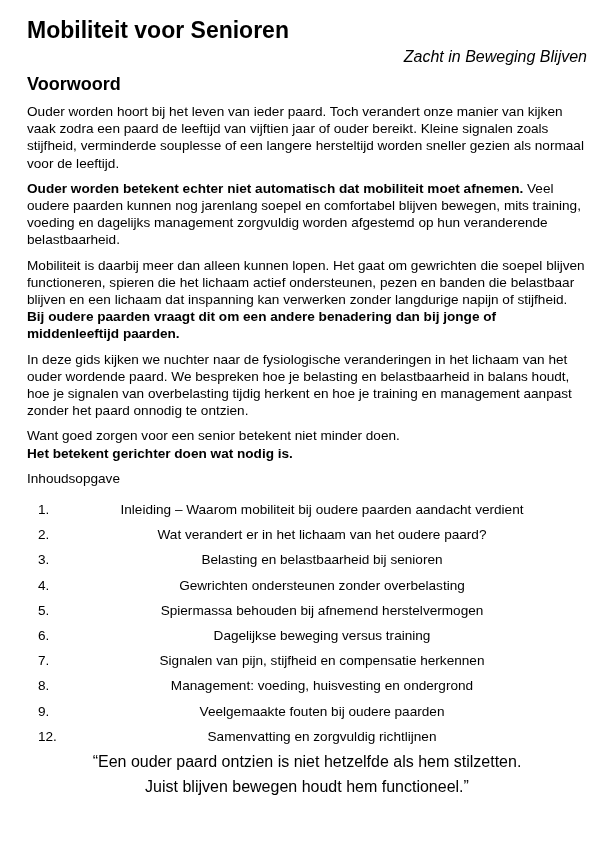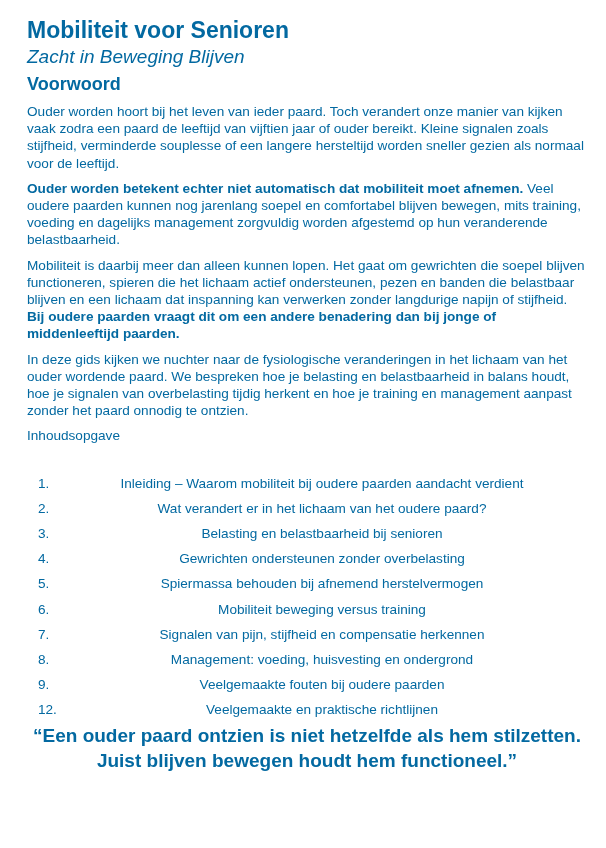--- a/index.html
+++ b/index.html
@@ -5,37 +5,38 @@
   html, body {
     margin: 0;
     padding: 0;
     background: #ffffff;
   }
   .page {
     box-sizing: border-box;
     width: 606px;
     height: 848px;
     background: #ffffff;
-    color: #0369a1;
+    color: #000000;
     font-family: "Liberation Sans", "DejaVu Sans", sans-serif;
     padding: 16px 19px 0 27px;
     overflow: hidden;
   }
   .doc-title {
     font-size: 23px;
     line-height: 28px;
     font-weight: 700;
     margin: 0;
   }
   .doc-subtitle {
-    font-size: 19px;
+    font-size: 16px;
     line-height: 21px;
     font-style: italic;
     font-weight: 400;
     margin: 2px 0 0 0;
+    text-align: right;
   }
   .section-heading {
     font-size: 18px;
     line-height: 16px;
     font-weight: 700;
     margin: 9px 0 0 0;
   }
   .body-paragraphs {
     margin-top: 11px;
   }
@@ -44,21 +45,21 @@
     line-height: 17.2px;
     margin: 0 0 8px 0;
   }
   .body-para strong {
     font-weight: 700;
   }
   .toc-heading {
     font-size: 13.6px;
     line-height: 17.2px;
     font-weight: 400;
-    margin: 0 0 30px 0;
+    margin: 0 0 14px 0;
   }
   .toc-list {
     margin: 0;
   }
   .toc-item {
     display: flex;
     align-items: flex-start;
     font-size: 13.6px;
     line-height: 17.2px;
     margin: 0 0 8px 11px;
@@ -69,41 +70,42 @@
   }
   .toc-text {
     flex: 1;
     text-align: center;
   }
   .closing-quote {
     margin-top: 8px;
     text-align: center;
   }
   .quote-line {
-    font-size: 19px;
+    font-size: 16px;
     line-height: 17.2px;
-    font-weight: 700;
+    font-weight: 400;
     margin: 0 0 8px 0;
   }
 </style>
 </head>
 <body>
 
 <div class="page">
   <h1 class="doc-title">Mobiliteit voor Senioren</h1>
 
   <h2 class="doc-subtitle">Zacht in Beweging Blijven</h2>
 
   <h3 class="section-heading">Voorwoord</h3>
 
   <div class="body-paragraphs">
       <p class="body-para"><span>Ouder worden hoort bij het leven van ieder paard. Toch verandert onze manier van kijken vaak zodra een paard de leeftijd van vijftien jaar of ouder bereikt. Kleine signalen zoals stijfheid, verminderde souplesse of een langere hersteltijd worden sneller gezien als normaal voor de leeftijd.</span></p>
       <p class="body-para"><strong>Ouder worden betekent echter niet automatisch dat mobiliteit moet afnemen.</strong><span> Veel oudere paarden kunnen nog jarenlang soepel en comfortabel blijven bewegen, mits training, voeding en dagelijks management zorgvuldig worden afgestemd op hun veranderende belastbaarheid.</span></p>
       <p class="body-para"><span>Mobiliteit is daarbij meer dan alleen kunnen lopen. Het gaat om gewrichten die soepel blijven functioneren, spieren die het lichaam actief ondersteunen, pezen en banden die belastbaar blijven en een lichaam dat inspanning kan verwerken zonder langdurige napijn of stijfheid. </span><strong>Bij oudere paarden vraagt dit om een andere benadering dan bij jonge of middenleeftijd paarden.</strong></p>
       <p class="body-para"><span>In deze gids kijken we nuchter naar de fysiologische veranderingen in het lichaam van het ouder wordende paard. We bespreken hoe je belasting en belastbaarheid in balans houdt, hoe je signalen van overbelasting tijdig herkent en hoe je training en management aanpast zonder het paard onnodig te ontzien.</span></p>
+      <p class="body-para"><span>Want goed zorgen voor een senior betekent niet minder doen.</span><br><strong>Het betekent gerichter doen wat nodig is.</strong></p>
     </div>
 
   <p class="toc-heading">Inhoudsopgave</p>
 
   <div class="toc-list">
       <div class="toc-item">
         <span class="toc-num">1.</span>
         <span class="toc-text">Inleiding – Waarom mobiliteit bij oudere paarden aandacht verdient</span>
       </div>
       <div class="toc-item">
@@ -117,37 +119,37 @@
       <div class="toc-item">
         <span class="toc-num">4.</span>
         <span class="toc-text">Gewrichten ondersteunen zonder overbelasting</span>
       </div>
       <div class="toc-item">
         <span class="toc-num">5.</span>
         <span class="toc-text">Spiermassa behouden bij afnemend herstelvermogen</span>
       </div>
       <div class="toc-item">
         <span class="toc-num">6.</span>
-        <span class="toc-text">Mobiliteit beweging versus training</span>
+        <span class="toc-text">Dagelijkse beweging versus training</span>
       </div>
       <div class="toc-item">
         <span class="toc-num">7.</span>
         <span class="toc-text">Signalen van pijn, stijfheid en compensatie herkennen</span>
       </div>
       <div class="toc-item">
         <span class="toc-num">8.</span>
         <span class="toc-text">Management: voeding, huisvesting en ondergrond</span>
       </div>
       <div class="toc-item">
         <span class="toc-num">9.</span>
         <span class="toc-text">Veelgemaakte fouten bij oudere paarden</span>
       </div>
       <div class="toc-item">
         <span class="toc-num">12.</span>
-        <span class="toc-text">Veelgemaakte en praktische richtlijnen</span>
+        <span class="toc-text">Samenvatting en zorgvuldig richtlijnen</span>
       </div>
     </div>
 
   <div class="closing-quote">
     <p class="quote-line">“Een ouder paard ontzien is niet hetzelfde als hem stilzetten.</p>
     <p class="quote-line">Juist blijven bewegen houdt hem functioneel.”</p>
   </div>
 </div>
 
 </body></html>

